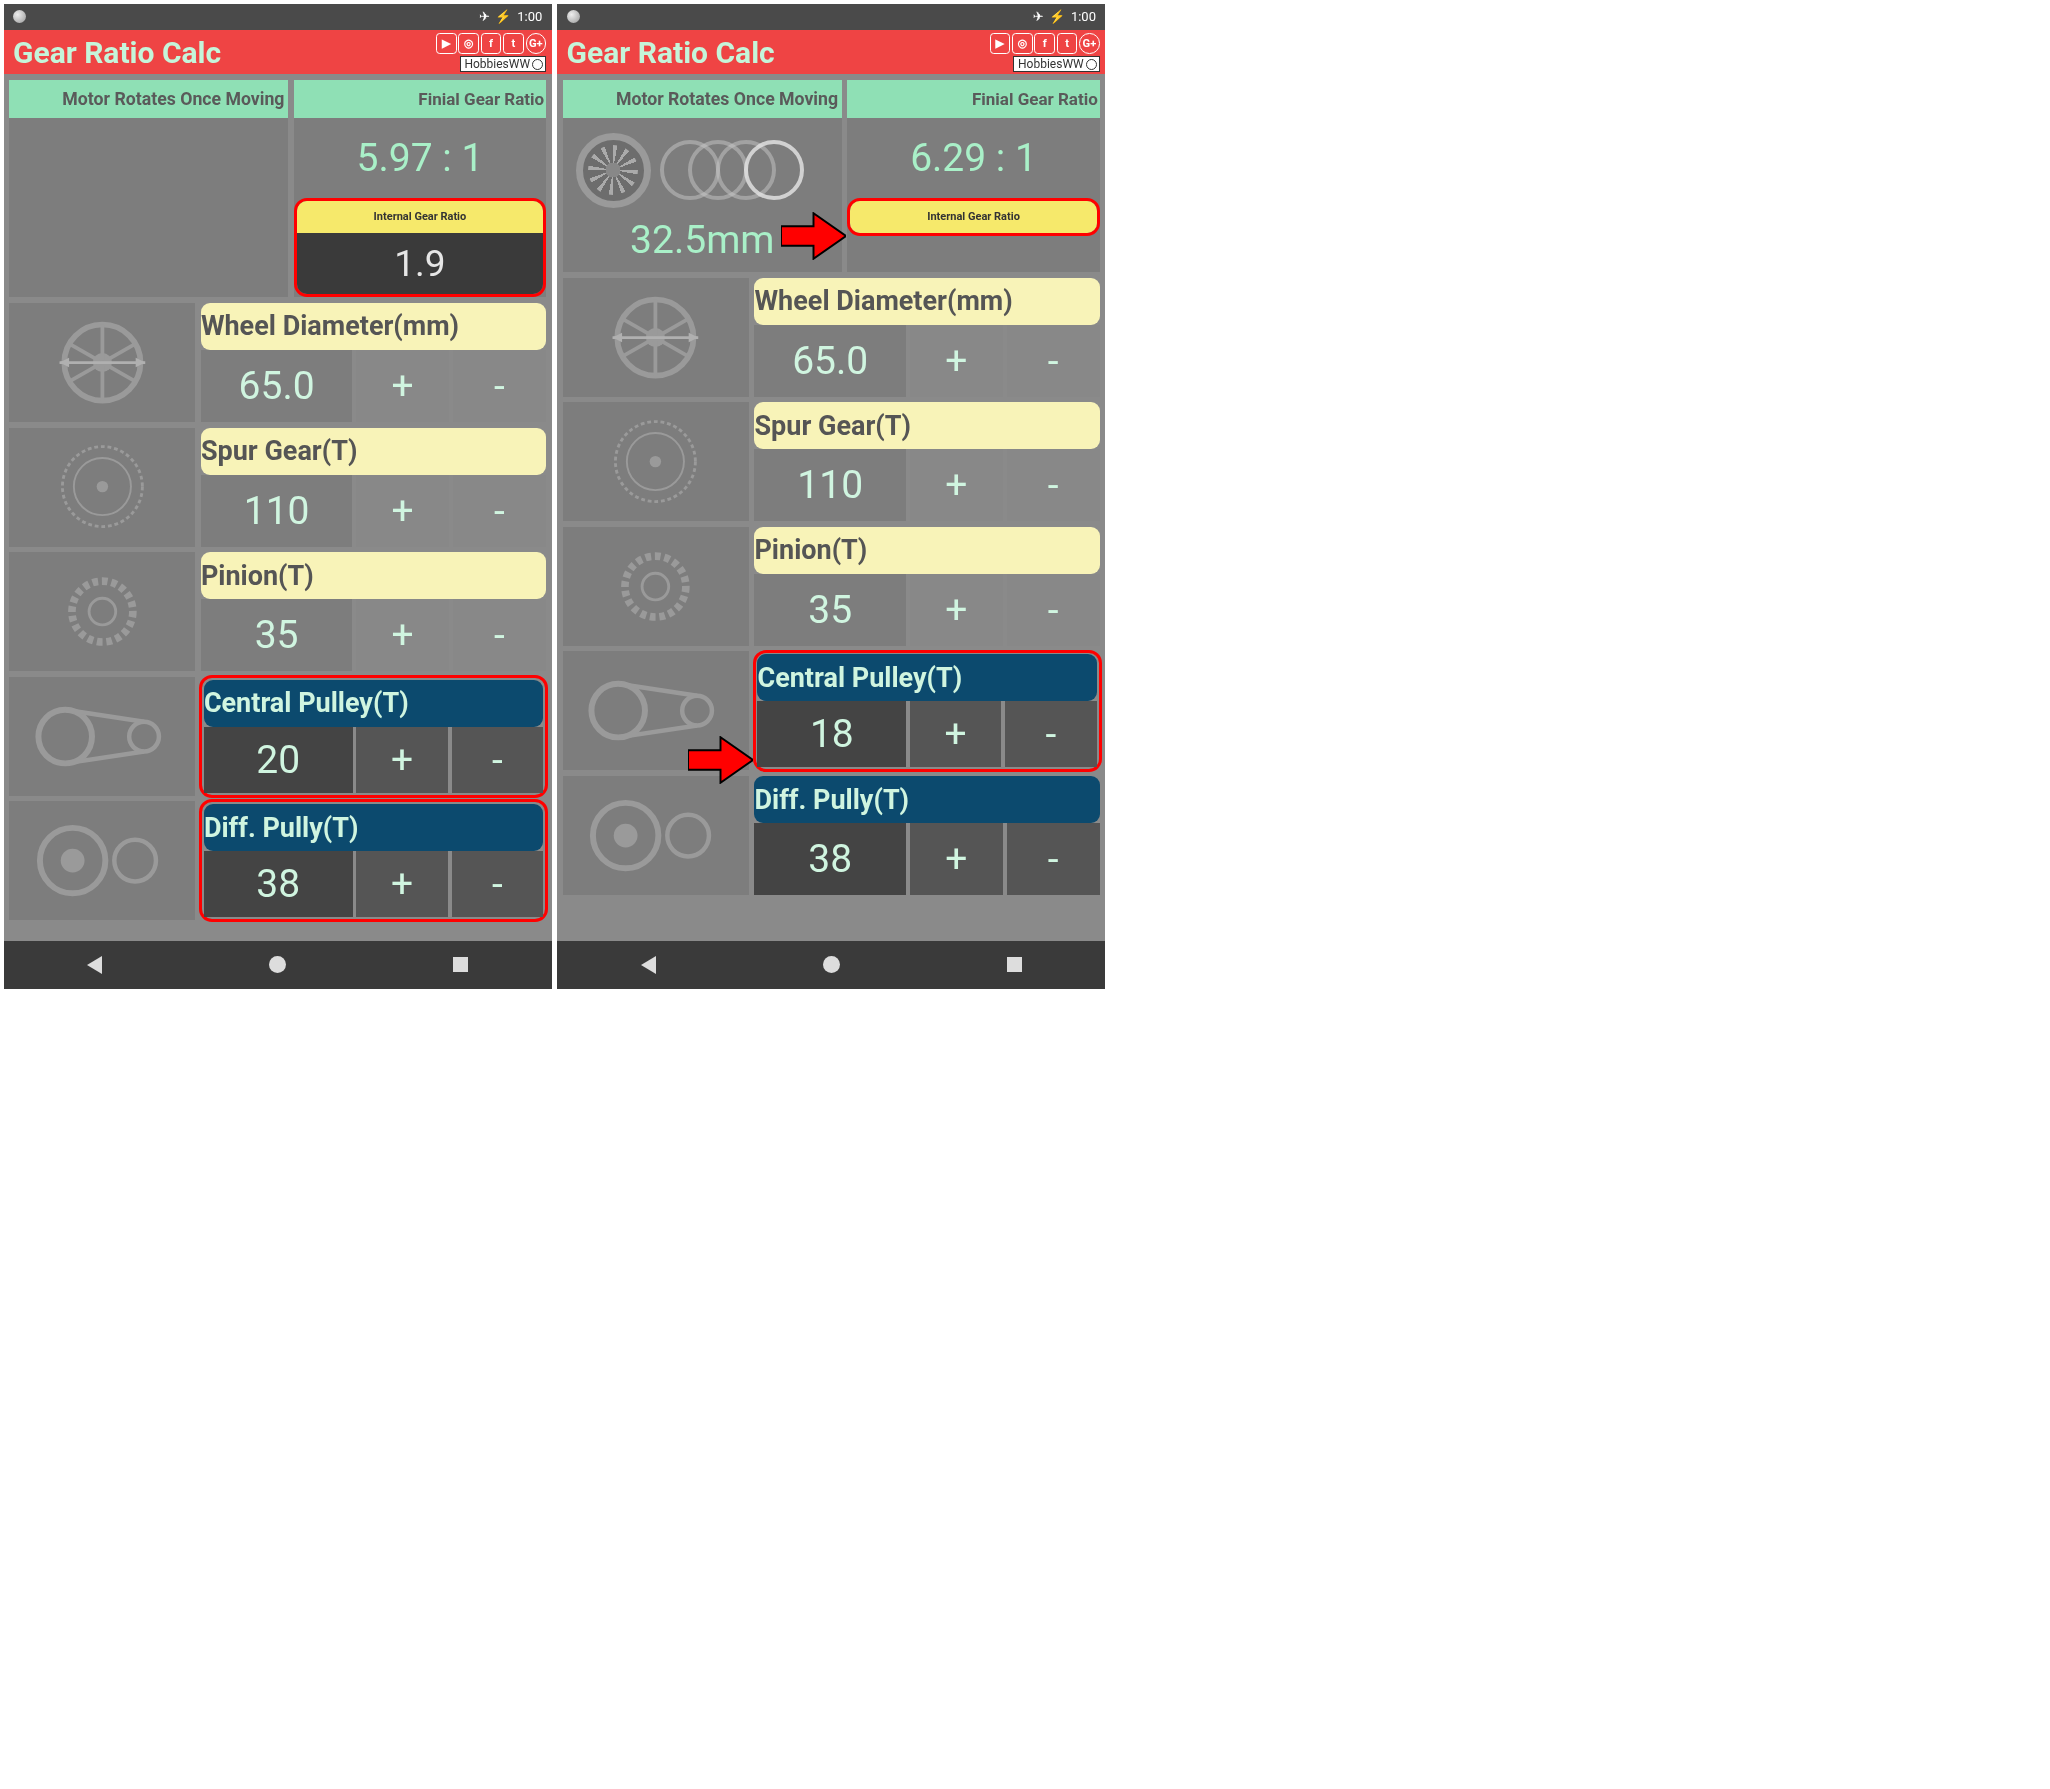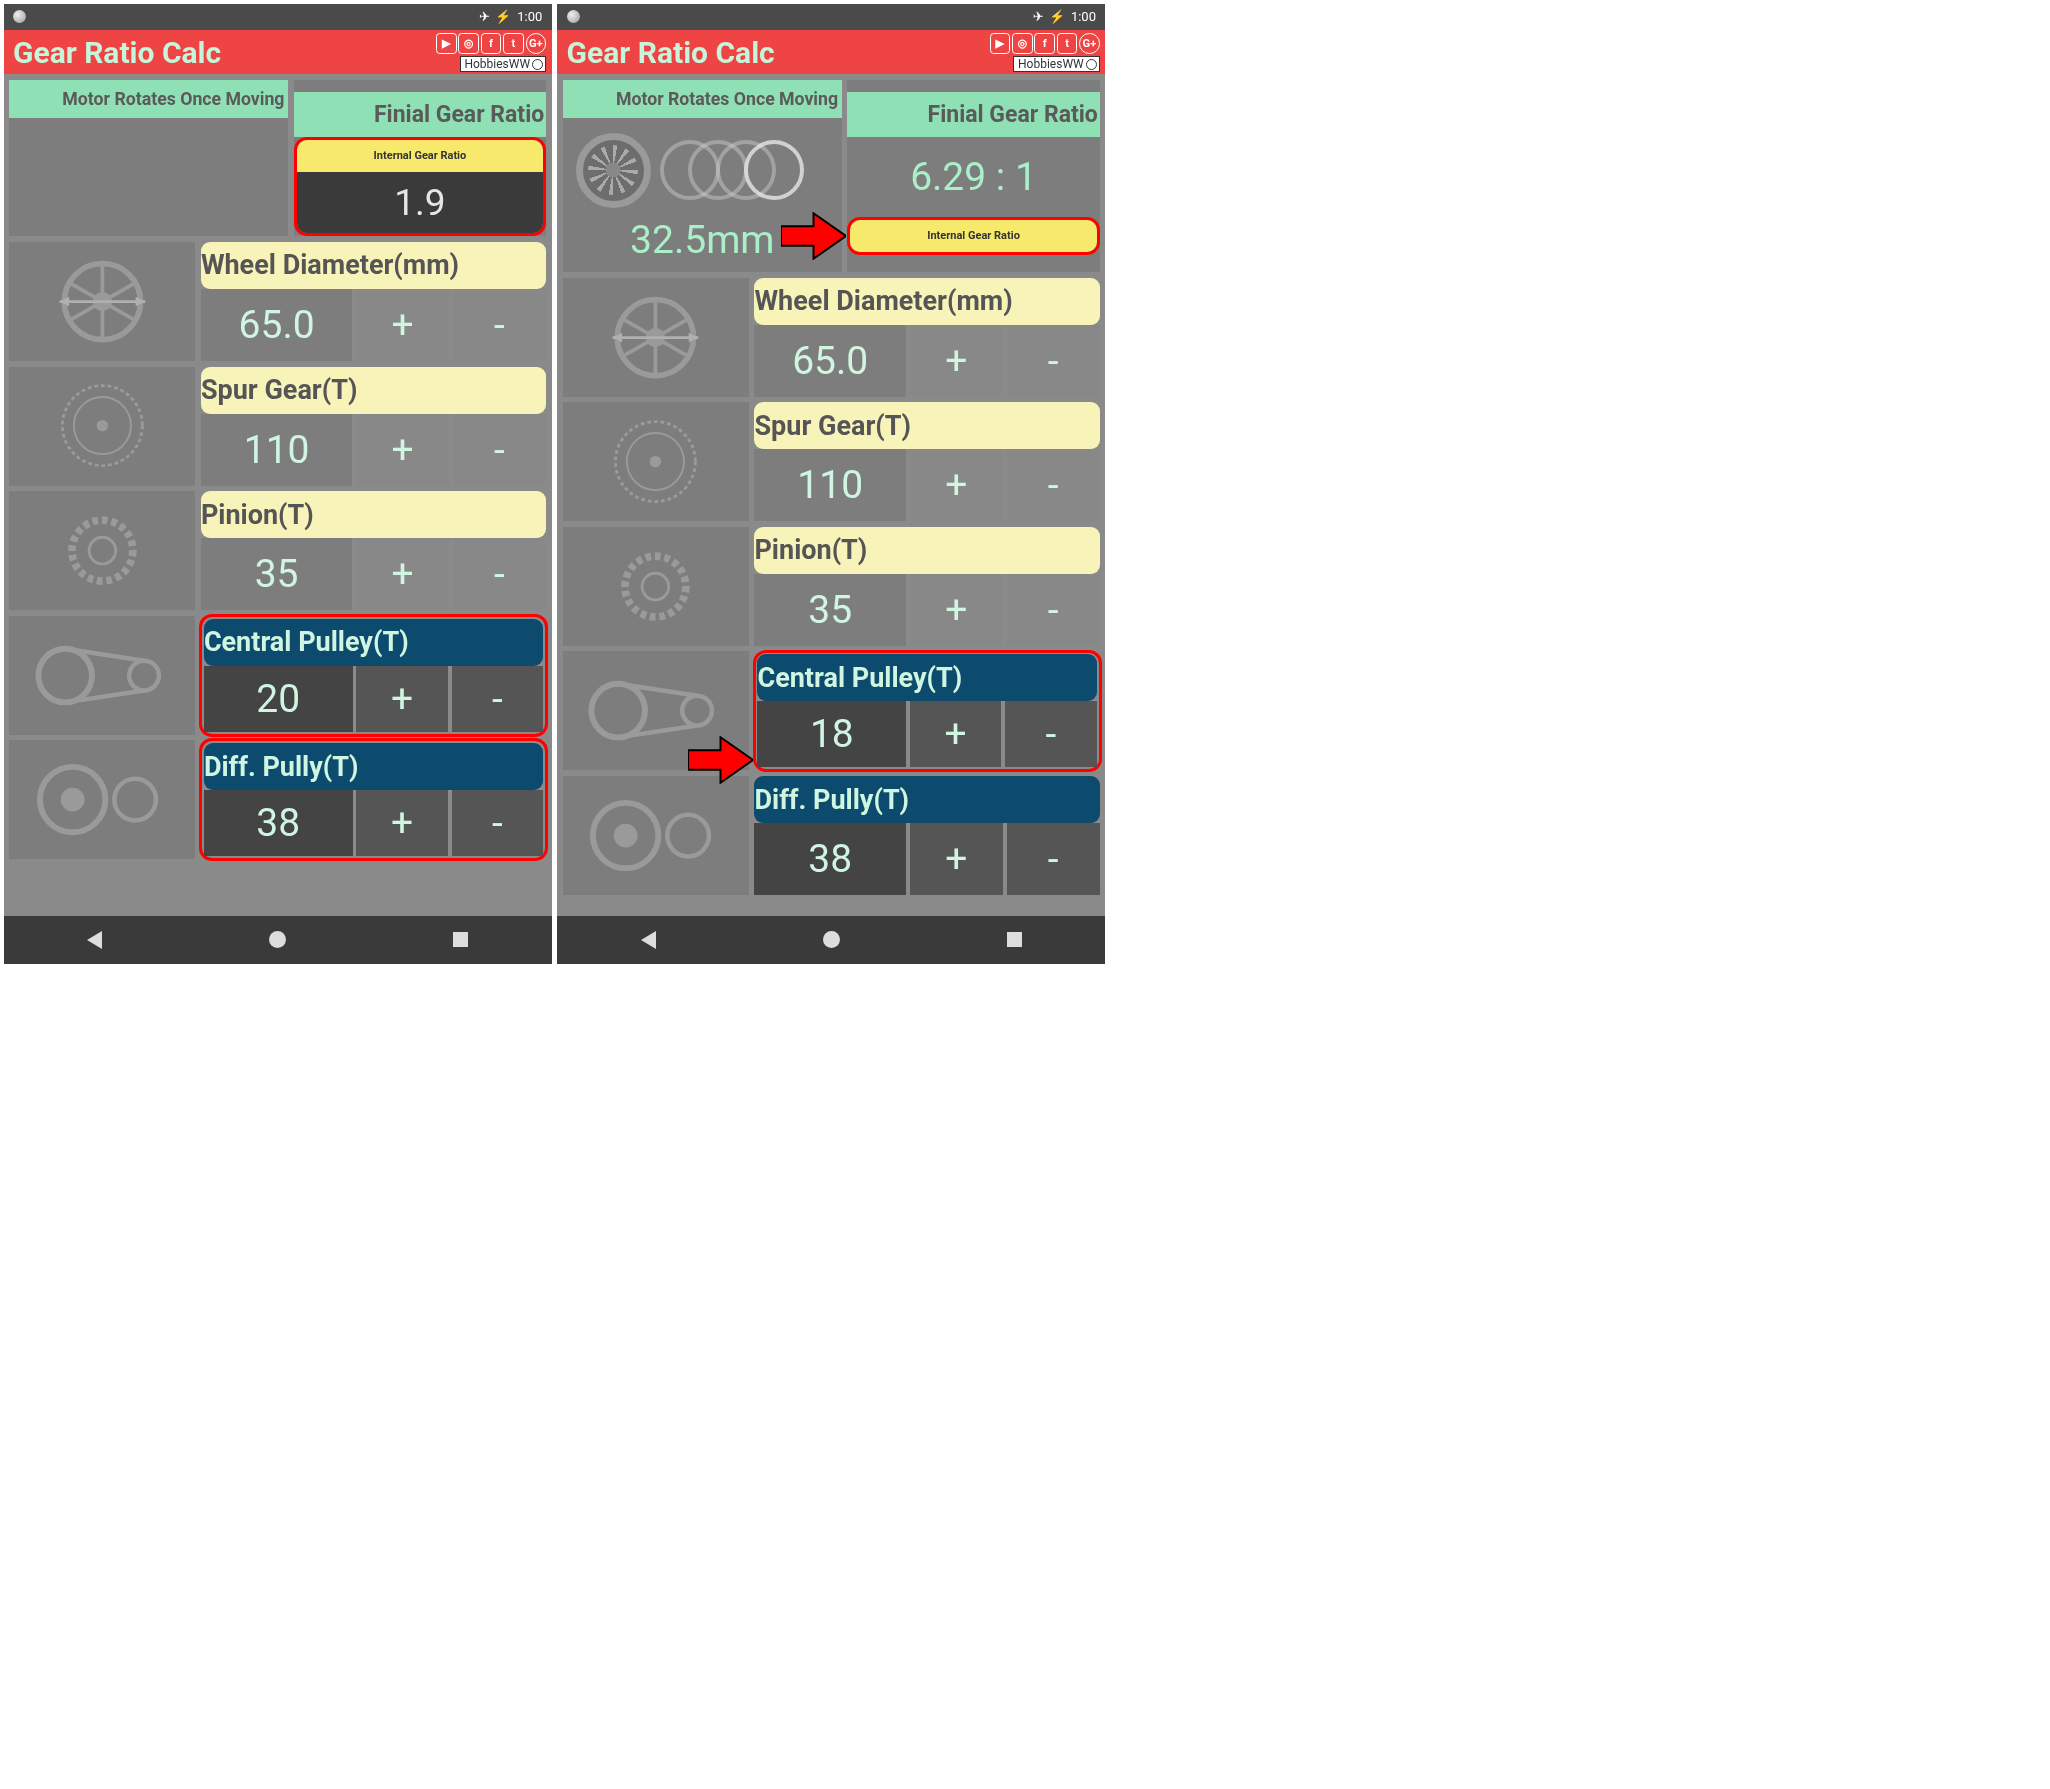--- a/index.html
+++ b/index.html
@@ -83,21 +83,21 @@
   .motor-panel { flex: 1.05; }
   .final-panel { flex: 0.95; display:flex; flex-direction:column; gap:0; }
   .panel-head {
     background:#8fe0b5;
     color:#5a5a5a;
     text-align:right;
     font-weight:700;
     font-size:17.7px;
     padding:9.3px 3.7px;
   }
-  .panel-head.small { font-size:23px; padding:9.3px 1.9px;margin-top:12px; }
+  .panel-head.small { font-size:17px; padding:9.3px 1.9px; }
   .motor-body {
     flex:1;
     display:flex; flex-direction:column;
     align-items:center; justify-content:space-around;
     padding:5.6px 3.7px 9.3px 3.7px;
   }
   .wheel-illus {
     width:100%; height:93px;
     position:relative;
     display:flex; align-items:center; justify-content:flex-start;
@@ -262,20 +262,21 @@
   </div>
 
   <div class="content">
 
     <div class="top-row">
       <div class="panel motor-panel">
         <div class="panel-head">Motor Rotates Once Moving</div>
       </div>
       <div class="panel final-panel">
         <div class="panel-head small">Finial Gear Ratio</div>
+        <div class="ratio-val">5.97 : 1</div>
         <div class="internal-box">
           <div class="internal-head">Internal Gear Ratio</div>
           <div class="internal-val">1.9</div>
         </div>
       </div>
     </div>
 
     <div class="param-row">
       <div class="param-ico">
         <svg class="gear-svg" viewBox="0 0 100 100">

